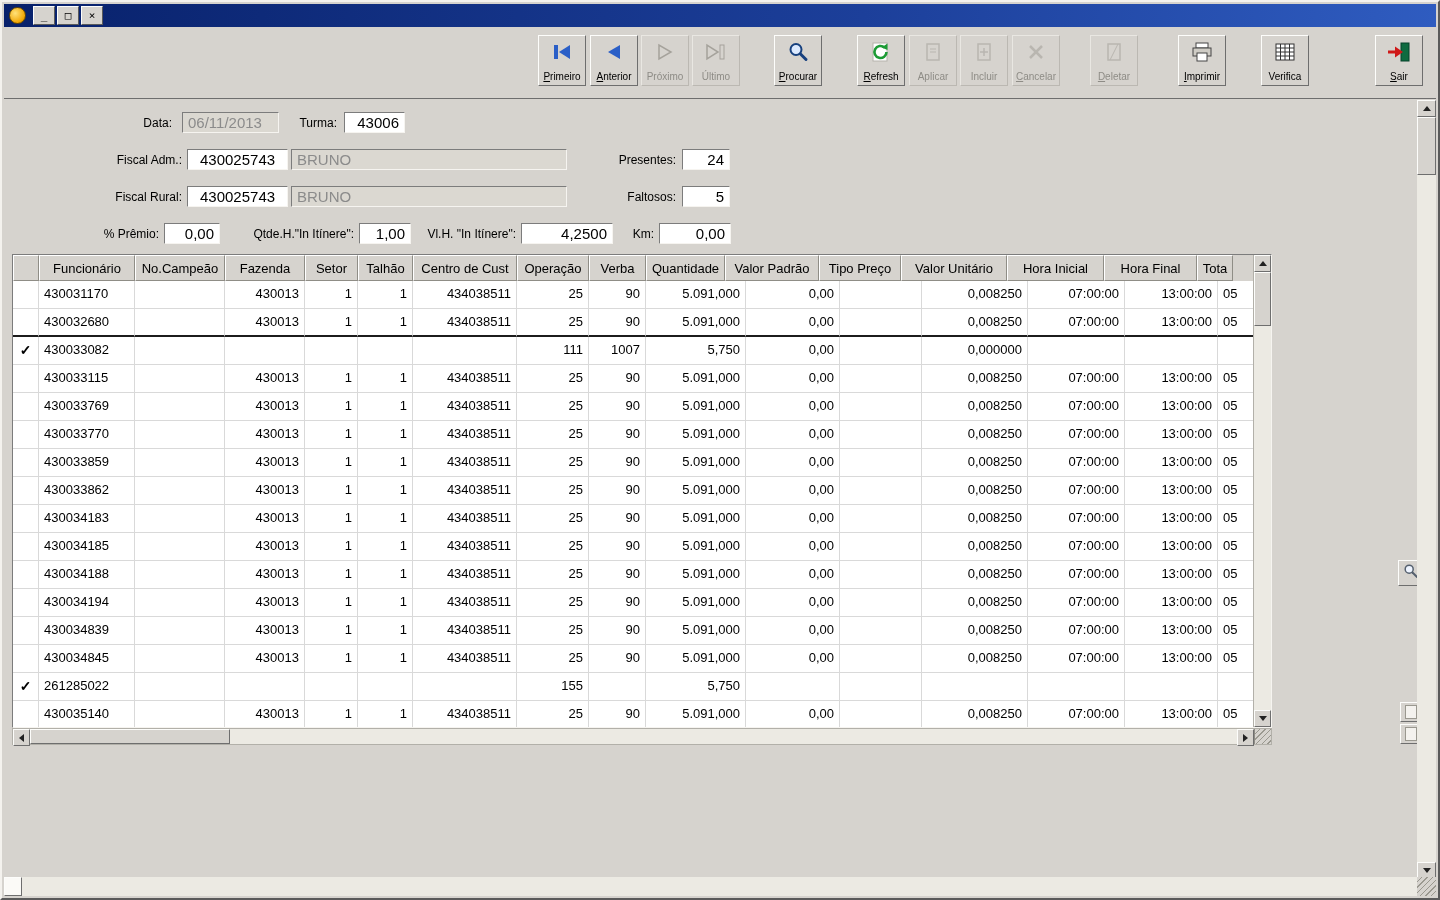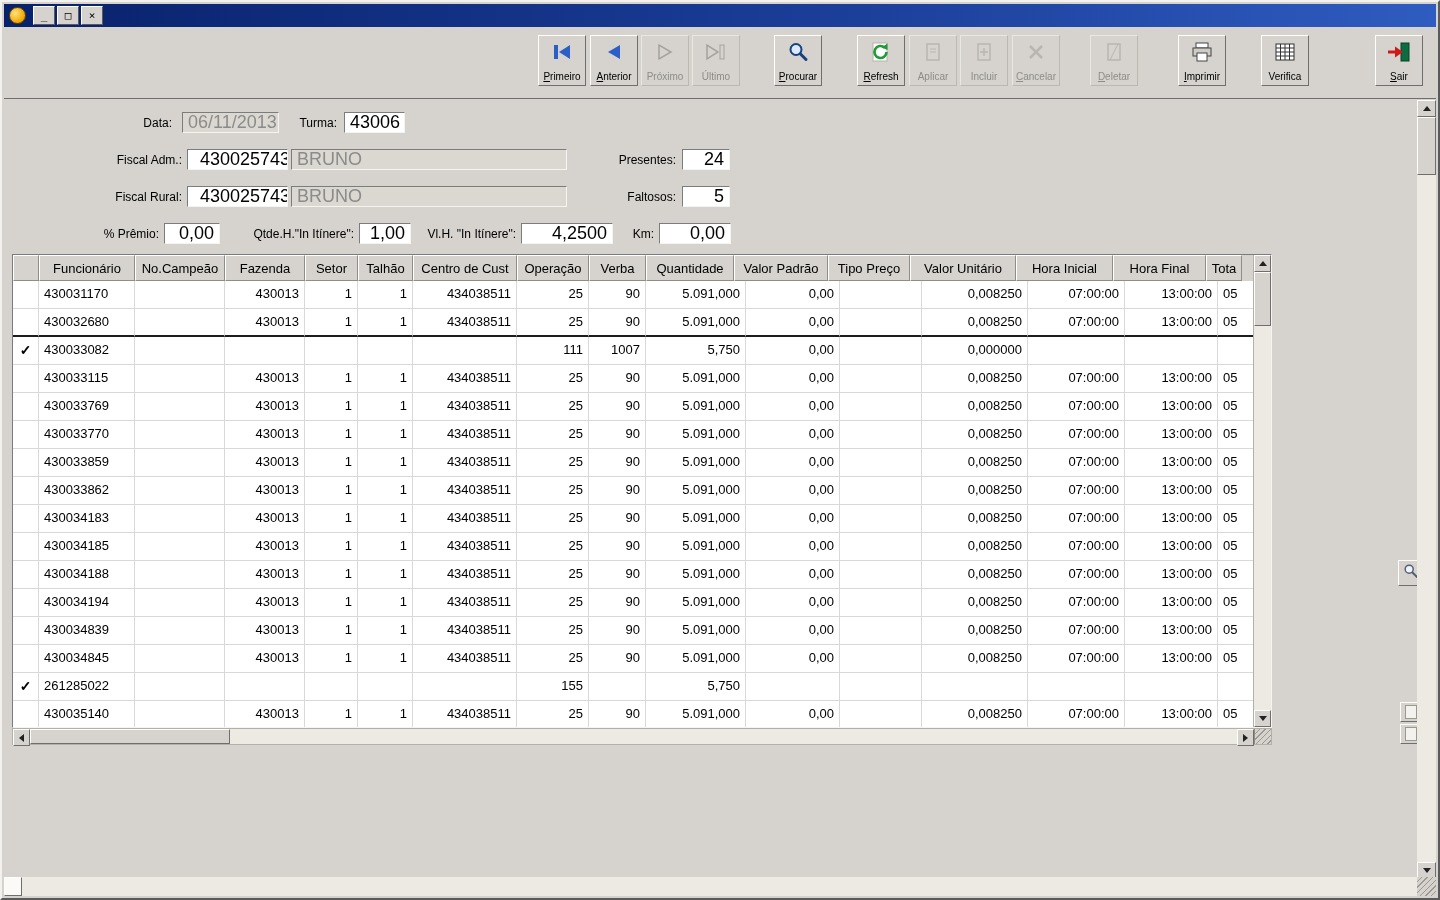--- a/index.html
+++ b/index.html
@@ -27,21 +27,21 @@
     cursor:pointer;}
   .tbtn.disabled{border-color:#e9e7e2 #bbb8b2 #bbb8b2 #e9e7e2;cursor:default;}
   .ticon{height:24px;display:flex;align-items:center;justify-content:center;}
   .tlabel{font-size:10px;color:#000;white-space:nowrap;}
   .tbtn.disabled .tlabel{color:#8e8c86;}
   
   .form-panel{position:absolute;left:2px;top:96px;right:2px;height:154px;background:#d6d3ce;
     border-top:1px solid #6e6e6e;}
   .flabel{position:absolute;font-size:12px;color:#000;text-align:right;white-space:nowrap;}
   .ffield{position:absolute;height:21px;box-sizing:border-box;background:#fff;border:1px solid;
-    border-color:#7c7c7c #f6f4f0 #f6f4f0 #7c7c7c;font-size:18px;line-height:19px;
+    border-color:#7c7c7c #f6f4f0 #f6f4f0 #7c7c7c;font-size:15px;line-height:19px;
     padding:0 5px;color:#000;overflow:hidden;white-space:nowrap;}
   .ffield.disabled{background:#dbd8d1;color:#8b8b8b;}
   .rt{text-align:right;}
   
   .grid{position:absolute;left:10px;top:252px;width:1260px;height:474px;background:#fff;
     border:1px solid;border-color:#7c7c7c #f6f4f0 #f6f4f0 #7c7c7c;box-sizing:border-box;
     overflow:hidden;}
   .grid-header{display:flex;height:26px;background:#d6d3ce;}
   .hcell{box-sizing:border-box;flex:0 0 auto;border-top:1px solid #fff;border-left:1px solid #fff;
     border-right:1px solid #8f8d86;border-bottom:1px solid #8f8d86;display:flex;align-items:center;
@@ -257,21 +257,21 @@
     <div class="grid-header">
         <div class="hcell" style="width: 26px;"></div>
         <div class="hcell" style="width: 96px;">Funcionário</div>
         <div class="hcell" style="width: 90px;">No.Campeão</div>
         <div class="hcell" style="width: 80px;">Fazenda</div>
         <div class="hcell" style="width: 53px;">Setor</div>
         <div class="hcell" style="width: 55px;">Talhão</div>
         <div class="hcell" style="width: 104px;">Centro de Cust</div>
         <div class="hcell" style="width: 72px;">Operação</div>
         <div class="hcell" style="width: 57px;">Verba</div>
-        <div class="hcell" style="width: 88px;">Quantidade</div>
+        <div class="hcell" style="width: 79px;">Quantidade</div>
         <div class="hcell" style="width: 94px;">Valor Padrão</div>
         <div class="hcell" style="width: 82px;">Tipo Preço</div>
         <div class="hcell" style="width: 106px;">Valor Unitário</div>
         <div class="hcell" style="width: 97px;">Hora Inicial</div>
         <div class="hcell" style="width: 93px;">Hora Final</div>
         <div class="hcell" style="width: 36px;">Tota</div>
       </div>
     <div>
         <div class="grid-row">
           <div class="gcell ind" style="width: 26px;"></div>

